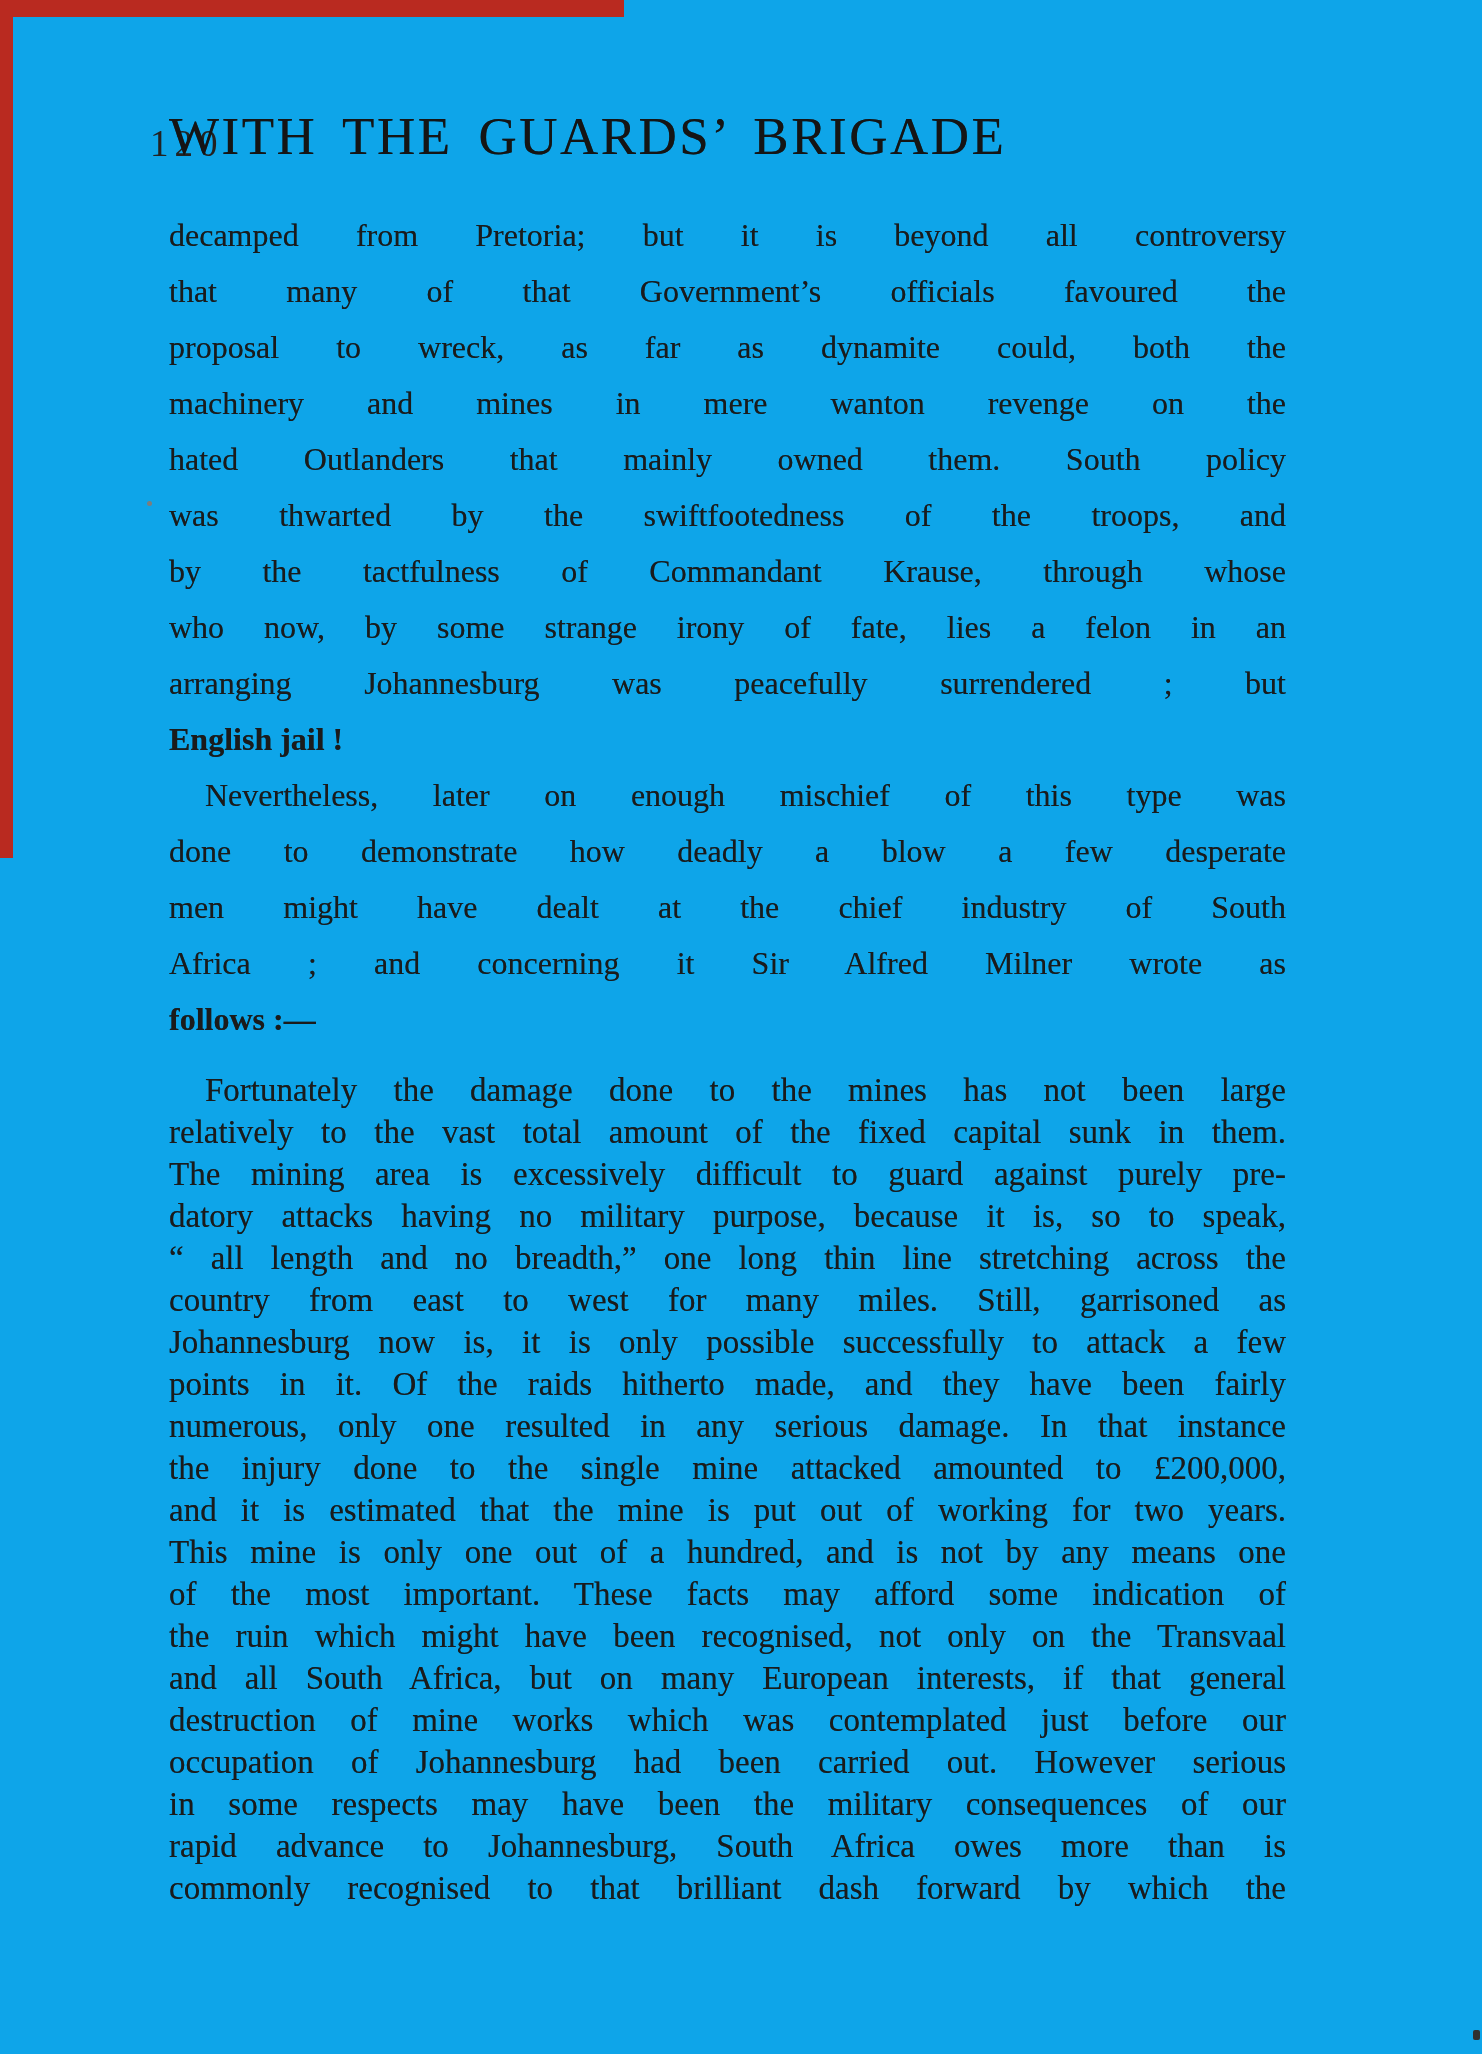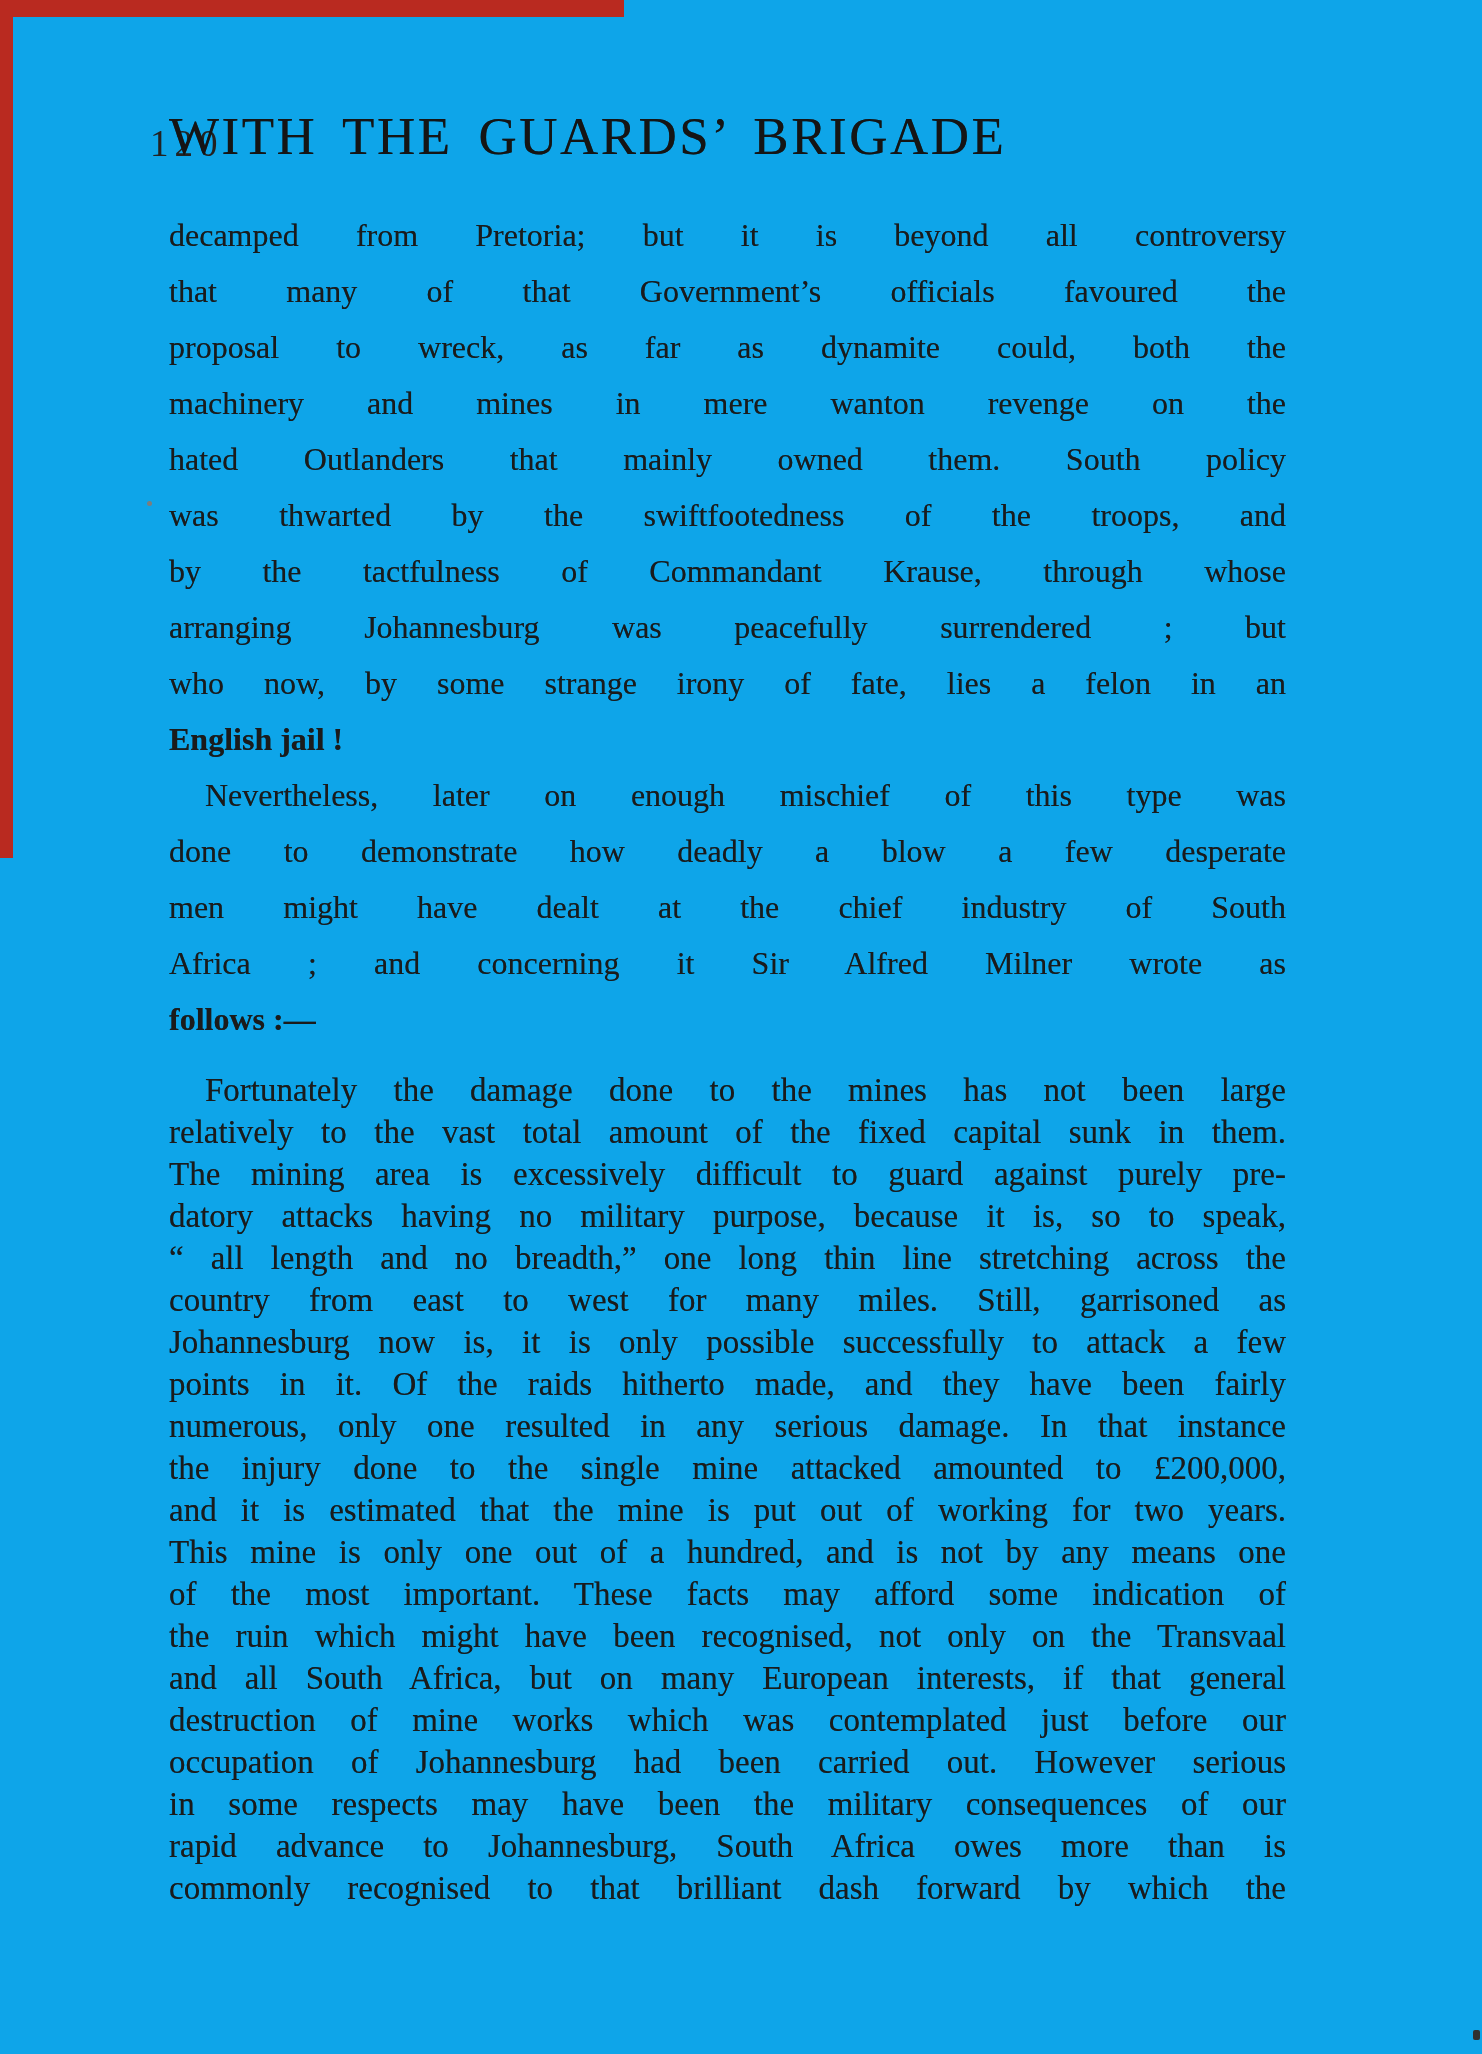--- a/index.html
+++ b/index.html
@@ -52,22 +52,22 @@
 
   <div class="body-block">
     <div class="para main-text flush-last">
         <div class="line">decamped from Pretoria; but it is beyond all controversy</div>
         <div class="line">that many of that Government’s officials favoured the</div>
         <div class="line">proposal to wreck, as far as dynamite could, both the</div>
         <div class="line">machinery and mines in mere wanton revenge on the</div>
         <div class="line">hated Outlanders that mainly owned them.  South policy</div>
         <div class="line">was thwarted by the swiftfootedness of the troops, and</div>
         <div class="line">by the tactfulness of Commandant Krause, through whose</div>
+        <div class="line">who now, by some strange irony of fate, lies a felon in an</div>
         <div class="line">arranging Johannesburg was peacefully surrendered ; but</div>
-        <div class="line">who now, by some strange irony of fate, lies a felon in an</div>
         <div class="line">English jail !</div>
       </div>
 
     <div class="para main-text indent-first flush-last">
         <div class="line">Nevertheless, later on enough mischief of this type was</div>
         <div class="line">done to demonstrate how deadly a blow a few desperate</div>
         <div class="line">men might have dealt at the chief industry of South</div>
         <div class="line">Africa ; and concerning it Sir Alfred Milner wrote as</div>
         <div class="line">follows :—</div>
       </div>

